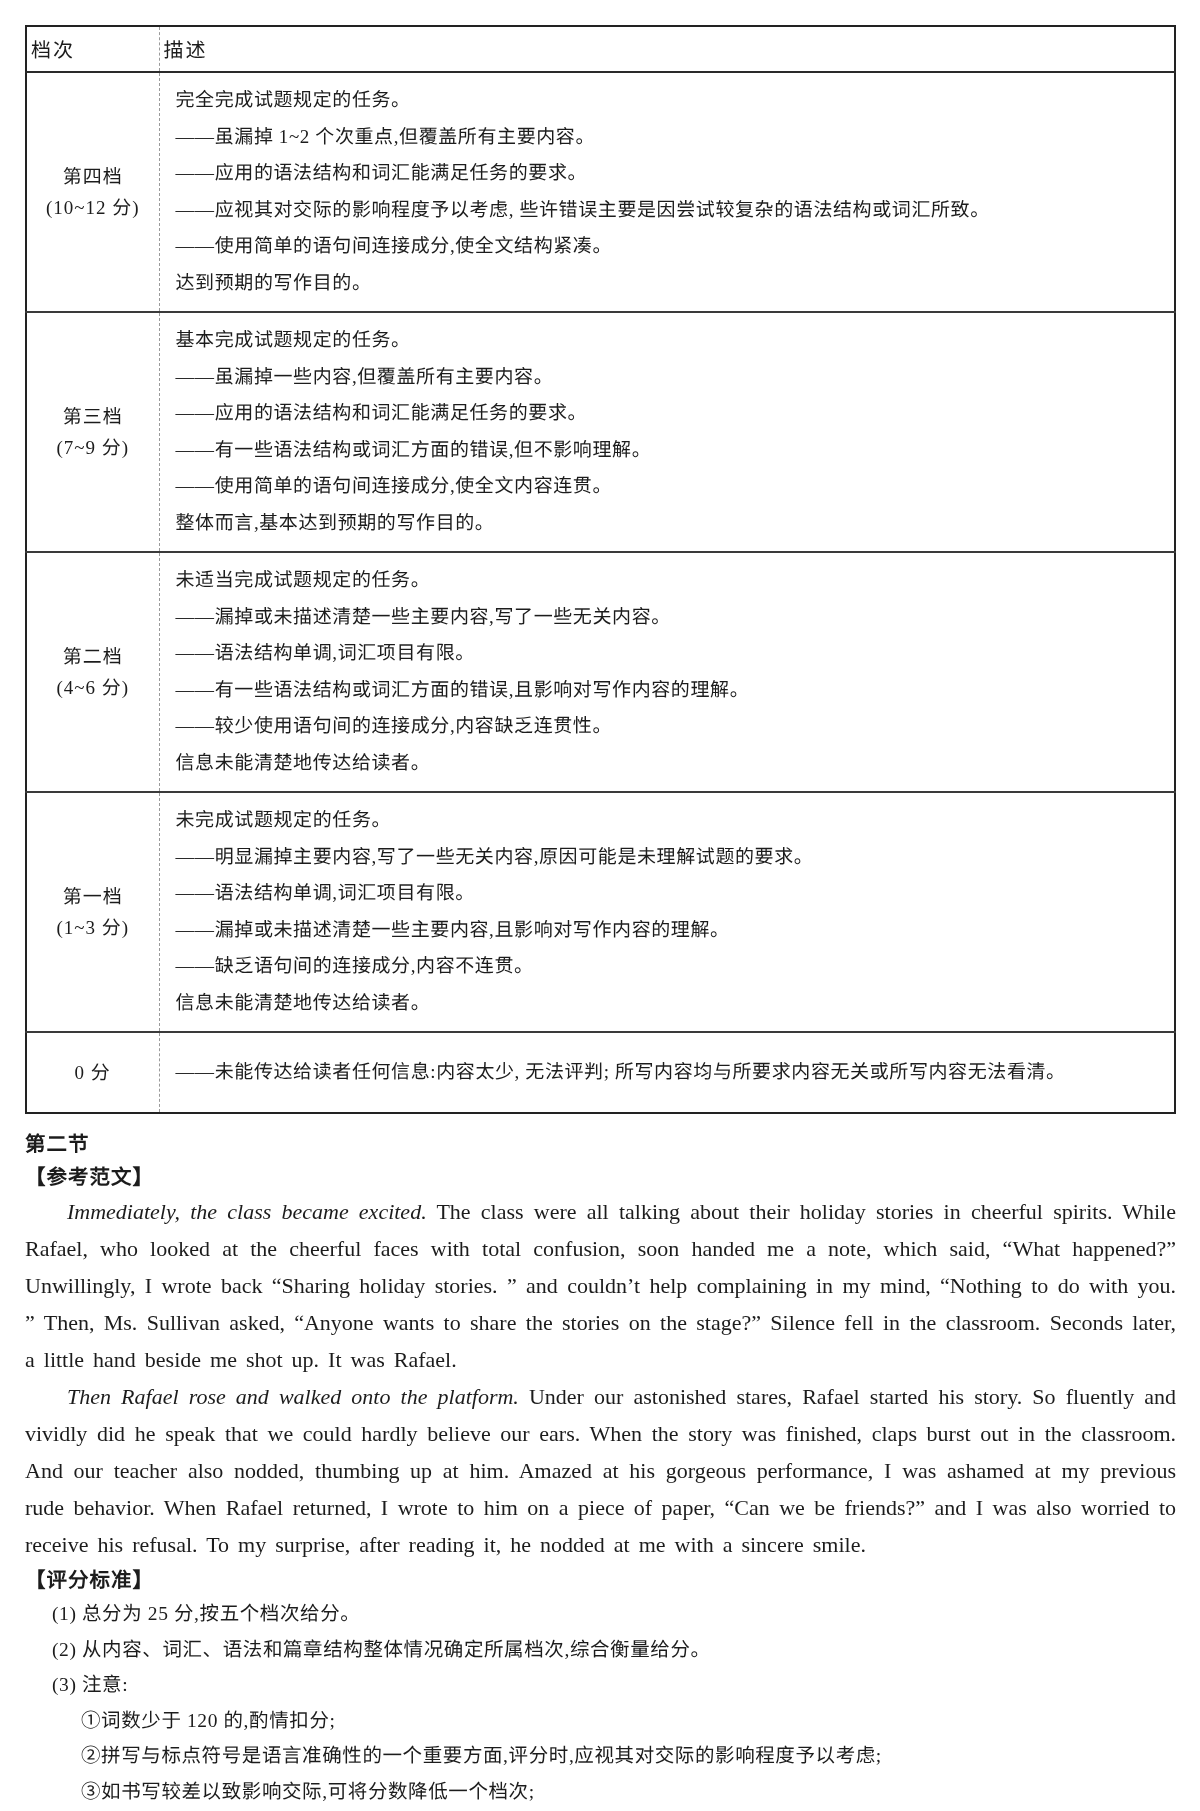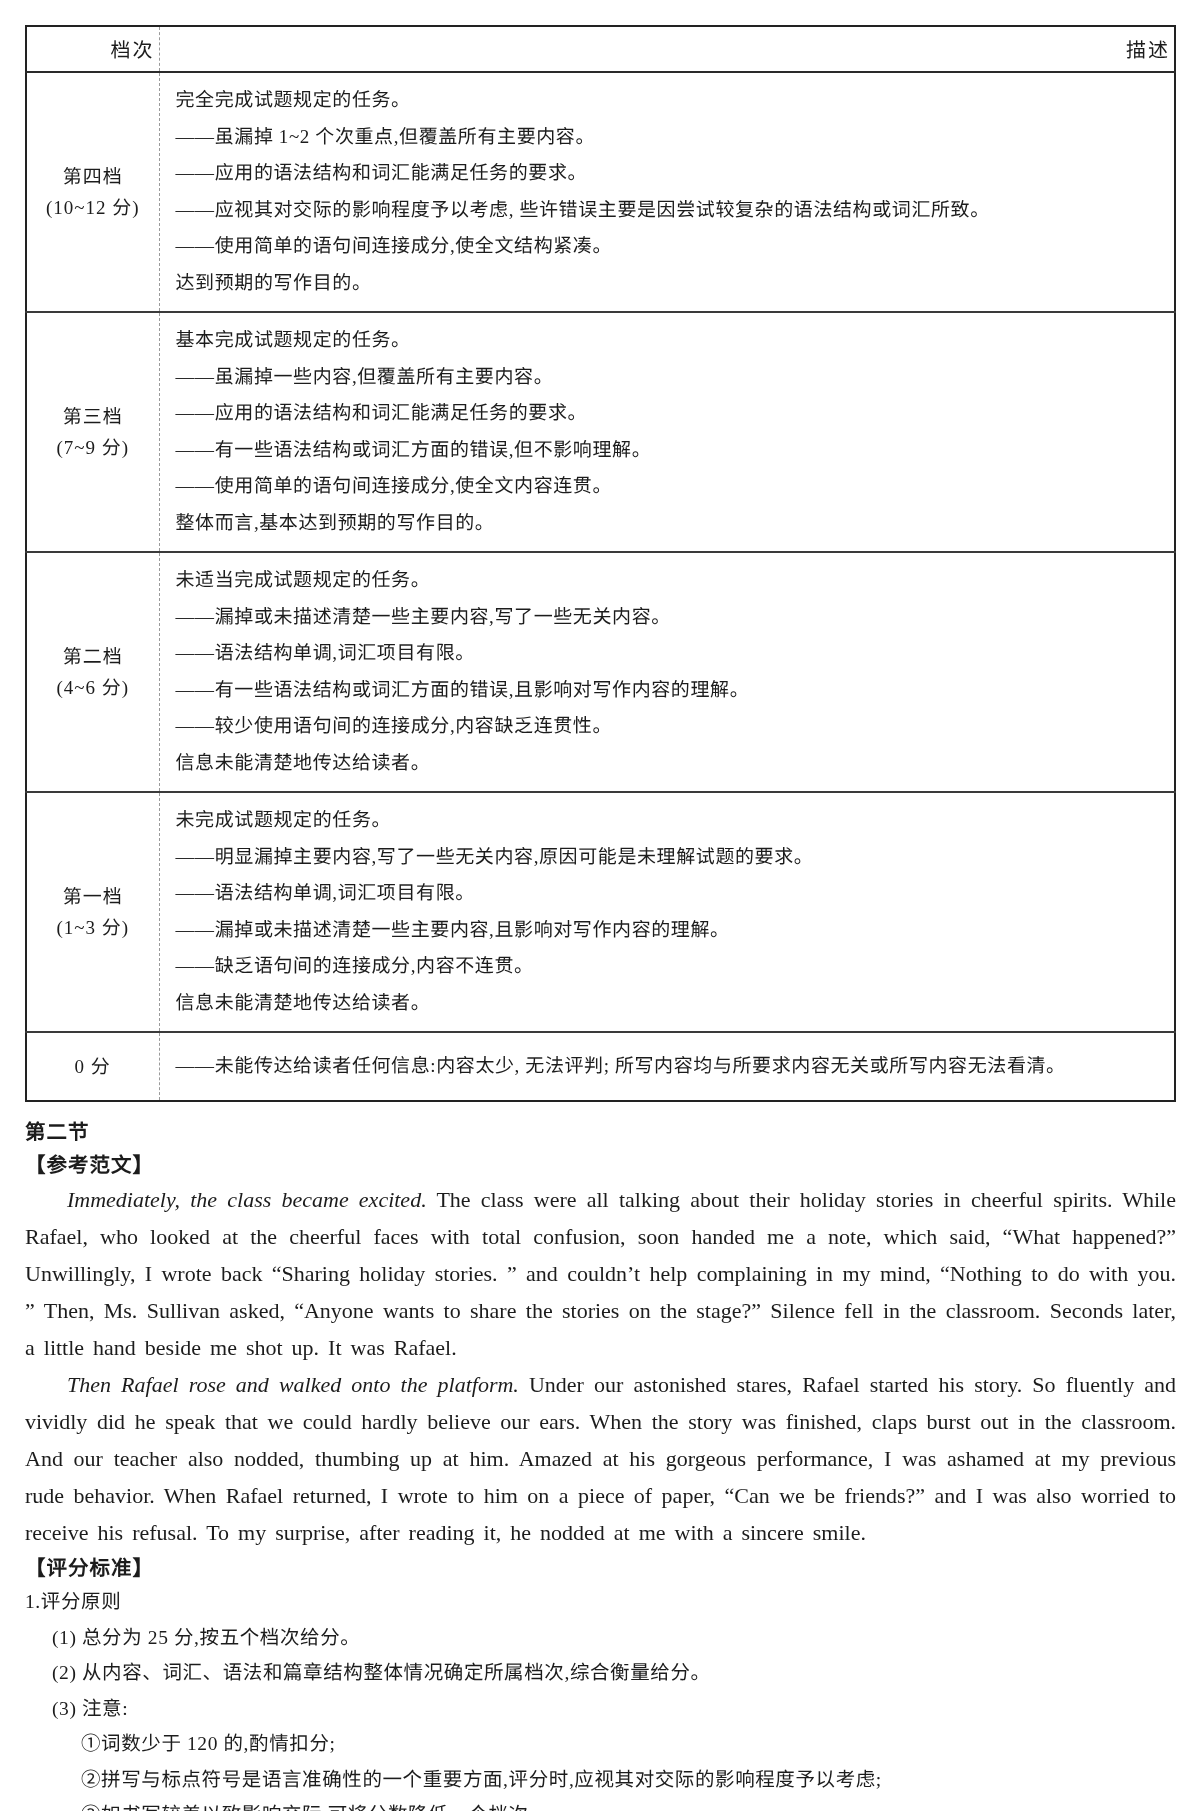--- a/index.html
+++ b/index.html
@@ -23,31 +23,31 @@
     width: 100%;
     border-collapse: collapse;
     border: 2px solid #222222;
     table-layout: fixed;
   }
   table.rubric th {
     font-weight: normal;
     font-size: 20px;
     padding: 7px 4px 8px;
     border-bottom: 2px solid #2a2a2a;
-    text-align: right;
+    text-align: left;
     letter-spacing: 2px;
   }
   th.col-level { width: 133px; border-right: 1px dashed #9a9a9a; }
   table.rubric td { vertical-align: middle; }
   tbody tr + tr td { border-top: 2px solid #3a3a3a; }
   td.level-cell {
     border-right: 1px dashed #9a9a9a;
     text-align: center;
     font-size: 19px;
-    padding: 18px 2px;
+    padding: 24px 2px;
   }
   td.level-cell .lvl-line { line-height: 31px; letter-spacing: 1px; }
   td.desc-cell { padding: 9px 14px 10px 16px; }
   .desc-line {
     font-size: 19px;
     line-height: 36.5px;
     letter-spacing: 0.6px;
     text-align: justify;
   }
 
@@ -165,21 +165,20 @@
   <div class="sec-heading">【参考范文】</div>
 
   <div class="essay">
     <p><span class="lead">Immediately, the class became excited.</span><span> The class were all talking about their holiday stories in cheerful spirits. While Rafael, who looked at the cheerful faces with total confusion, soon handed me a note, which said, “What happened?” Unwillingly, I wrote back “Sharing holiday stories. ” and couldn’t help complaining in my mind, “Nothing to do with you. ” Then, Ms. Sullivan asked, “Anyone wants to share the stories on the stage?” Silence fell in the classroom. Seconds later, a little hand beside me shot up. It was Rafael.</span></p>
     <p><span class="lead">Then Rafael rose and walked onto the platform.</span><span> Under our astonished stares, Rafael started his story. So fluently and vividly did he speak that we could hardly believe our ears. When the story was finished, claps burst out in the classroom. And our teacher also nodded, thumbing up at him. Amazed at his gorgeous performance, I was ashamed at my previous rude behavior. When Rafael returned, I wrote to him on a piece of paper, “Can we be friends?” and I was also worried to receive his refusal. To my surprise, after reading it, he nodded at me with a sincere smile.</span></p>
   </div>
 
   <div class="sec-heading">【评分标准】</div>
 
   <div class="scoring">
-    <div class="score-line">1.评分原则</div>
     <div class="score-line indent-1">(1) 总分为 25 分,按五个档次给分。</div>
     <div class="score-line indent-1">(2) 从内容、词汇、语法和篇章结构整体情况确定所属档次,综合衡量给分。</div>
     <div class="score-line indent-1">(3) 注意:</div>
     <div class="score-line indent-2">①词数少于 120 的,酌情扣分;</div>
     <div class="score-line indent-2">②拼写与标点符号是语言准确性的一个重要方面,评分时,应视其对交际的影响程度予以考虑;</div>
     <div class="score-line indent-2">③如书写较差以致影响交际,可将分数降低一个档次;</div>
 
   </div>
 
 </div>

